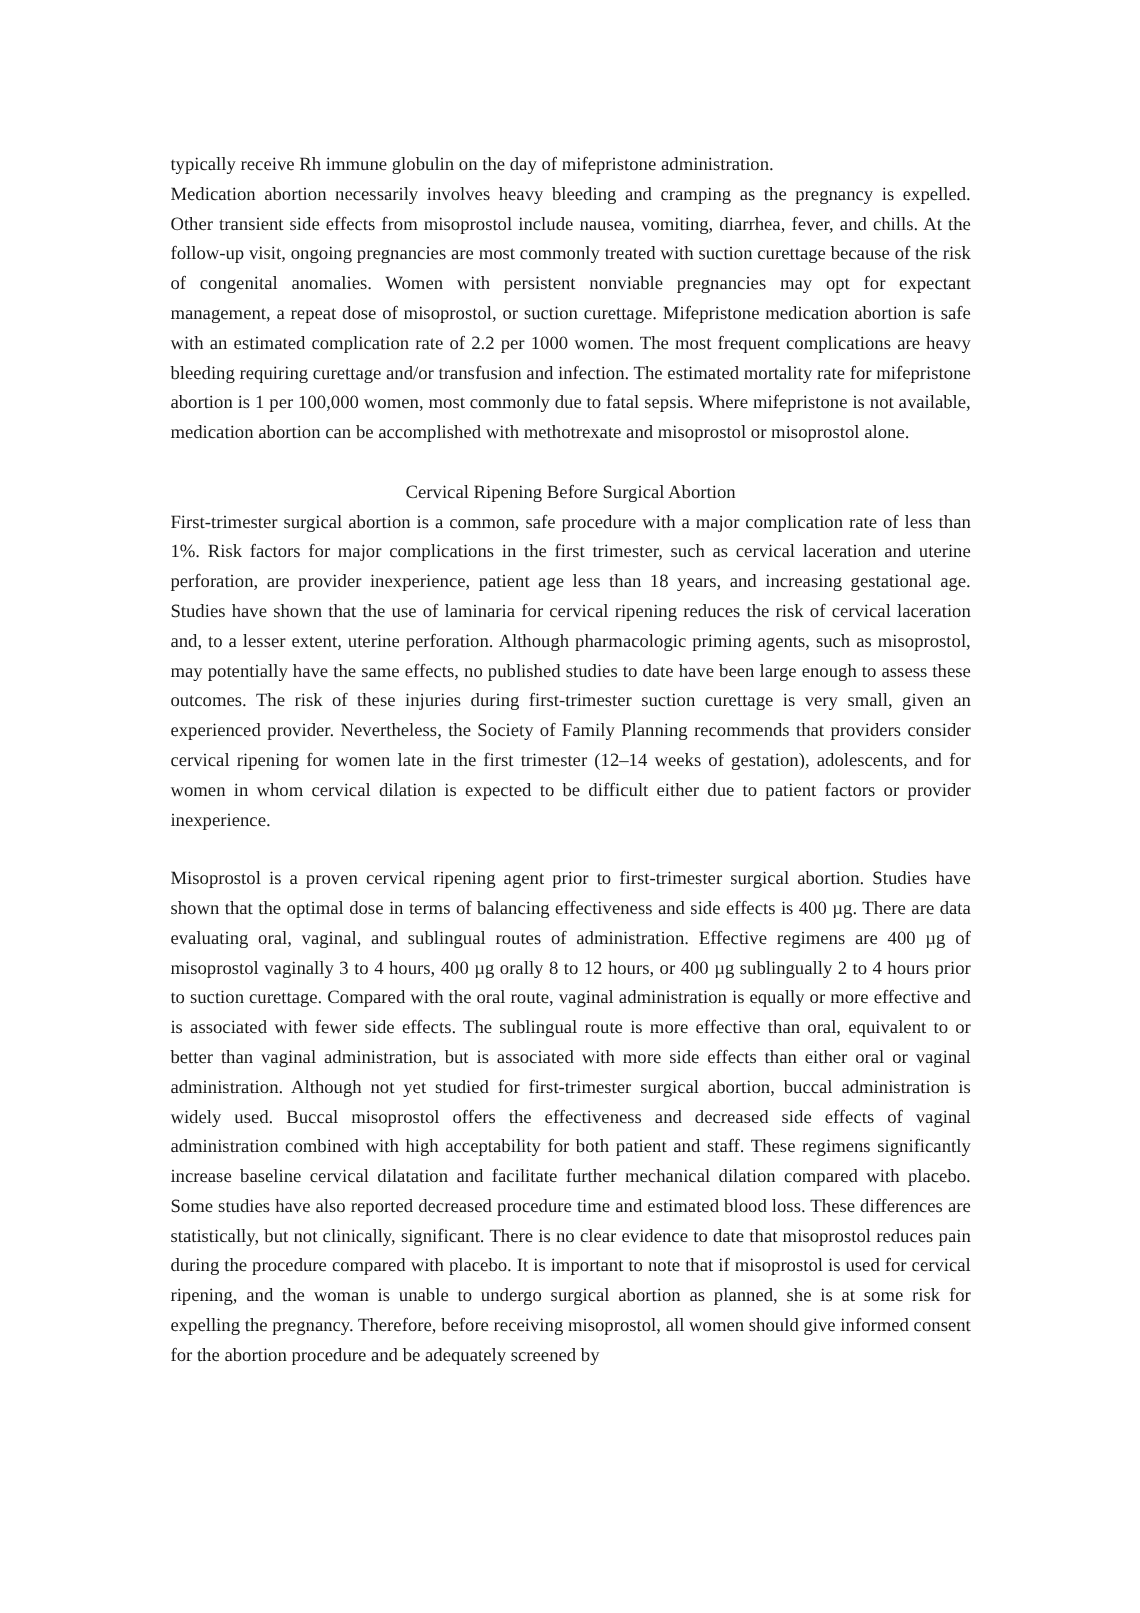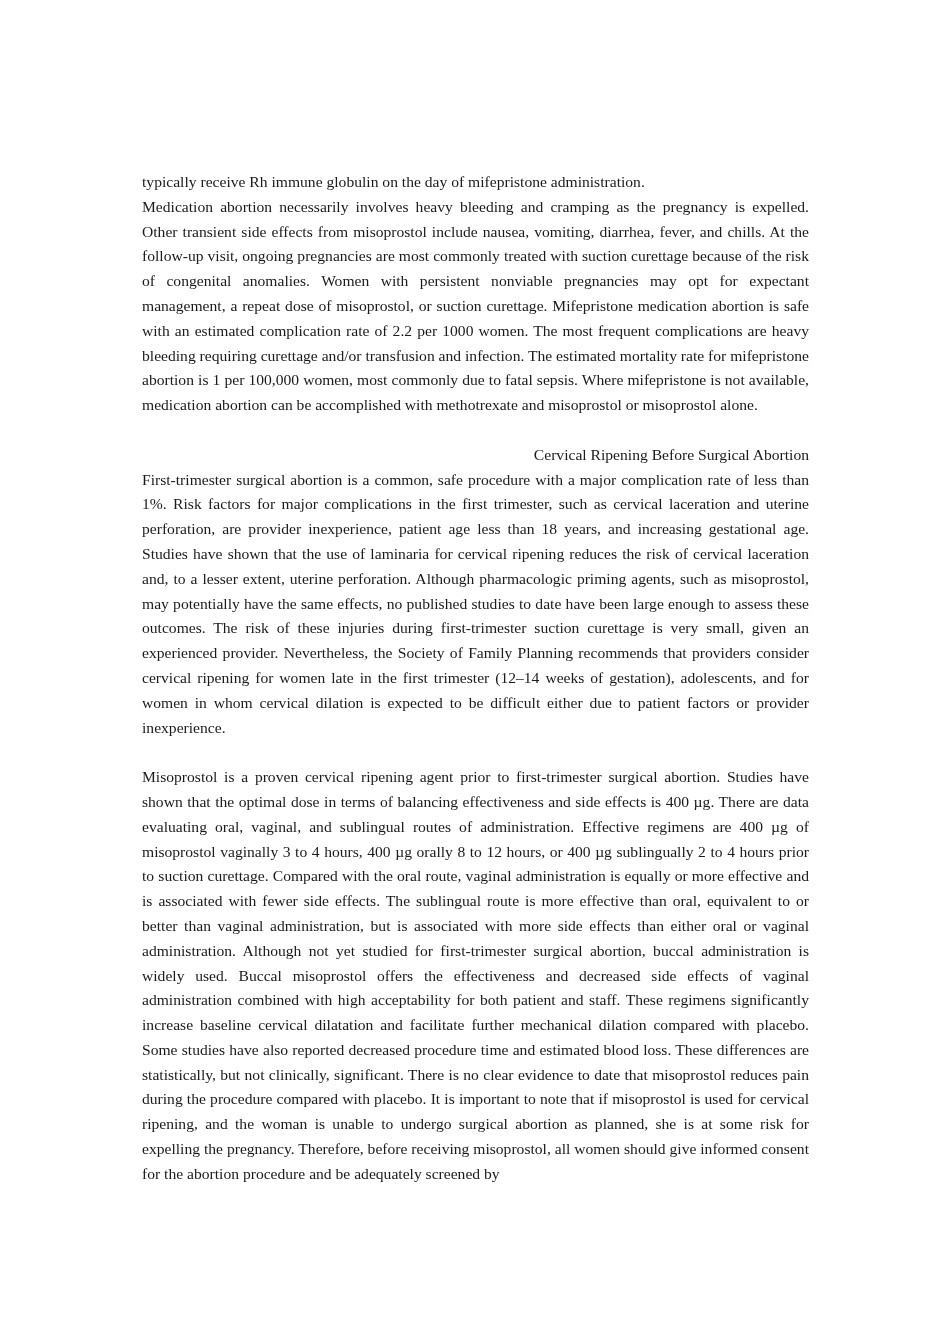--- a/index.html
+++ b/index.html
@@ -22,40 +22,39 @@
     top: 0;
     width: 950px;
     height: 1344px;
     background: #ffffff;
   }
   .text-column {
     position: absolute;
     left: 142px;
     top: 126px;
     width: 667px;
-    margin-top: 44px;
   }
   p.body-par {
     margin: 0;
     font-size: 15.6px;
     line-height: 24.8px;
     text-align: justify;
     text-justify: inter-word;
     color: #1a1a1a;
     hyphens: none;
     -webkit-hyphens: none;
   }
   p.body-par.last-ragged {
     text-align-last: left;
   }
   p.heading-line {
     margin: 0;
     font-size: 15.6px;
     line-height: 24.8px;
-    text-align: right;
+    text-align: center;
     color: #1a1a1a;
     font-weight: normal;
   }
   .par-gap {
     height: 24.8px;
   }
 </style>
 </head>
 <body>
 

